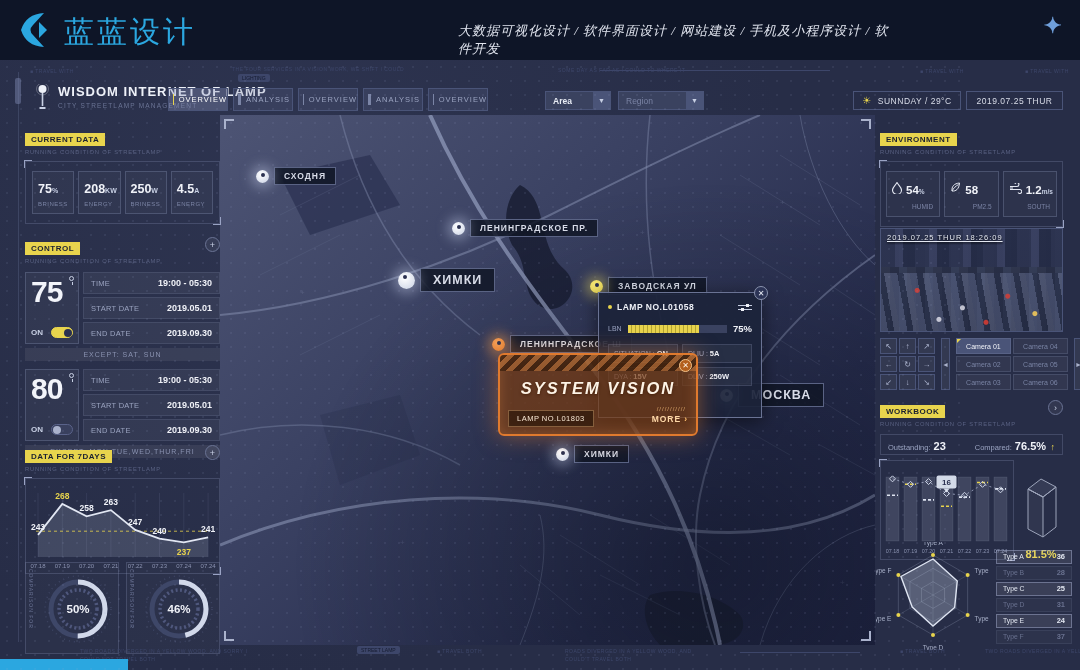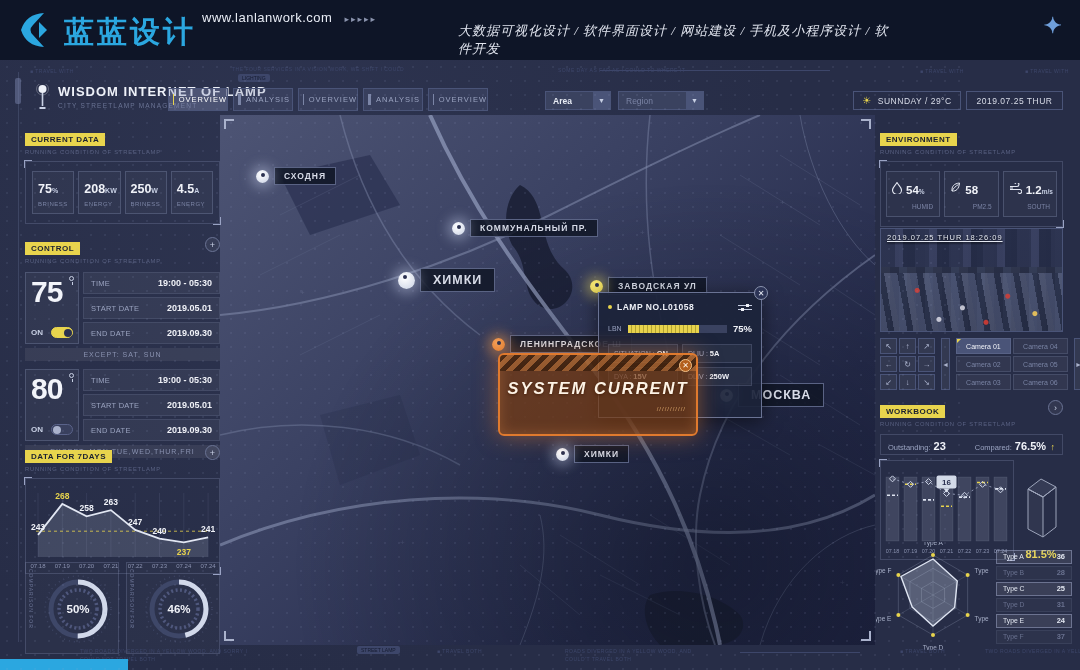--- a/index.html
+++ b/index.html
@@ -4,21 +4,21 @@
 <style>
   * { margin:0; padding:0; box-sizing:border-box; }
   html,body { width:1080px; height:670px; overflow:hidden; background:#272d47;
     font-family:"Liberation Sans", sans-serif; }
   .abs { position:absolute; }
   #stage { position:relative; width:1080px; height:670px; }
 
   
   #banner { position:absolute; left:0; top:0; width:1080px; height:60px; background:#0e1527; z-index:50; }
   .logo-wrap { position:absolute; left:14px; top:9px; display:flex; align-items:center; gap:8px; }
-  .logo-cn { color:#2ba7e0; font-size:30px; font-weight:bold; letter-spacing:3px; }
+  .logo-cn { color:#2ba7e0; font-size:30px; font-weight:normal; letter-spacing:3px; }
   .banner-mid { position:absolute; left:202px; top:10px; color:#e8ecf5; }
   .site-row { font-size:13px; letter-spacing:.5px; }
   .site-row .arrows { color:#8a93ad; font-size:9px; margin-left:8px; letter-spacing:2px; }
   .contact-row { font-size:12.5px; margin-top:6px; color:#dfe4f0; }
   .contact-row span { margin-right:18px; }
   .services { position:absolute; left:458px; top:22px; width:440px; color:#e0e4ee; font-size:13px;
     font-family:"Liberation Serif", serif; font-style:italic; letter-spacing:1px; }
   .collect { position:absolute; right:16px; top:13px; display:flex; align-items:center; gap:8px;
     color:#6f9fdb; font-size:24px; font-weight:bold; font-family:"Liberation Serif", serif; letter-spacing:2px; }
   .collect .star { font-size:22px; }
@@ -230,24 +230,20 @@
     <div class="logo-wrap">
       <span>
         <svg width="42" height="42" viewBox="0 0 42 42">
           <path d="M30 4 Q12 5 7 21 Q12 37 30 38 L19 26 Q14 21 19 16 Z" fill="#2ba7e0"></path>
           <path d="M25 13 L33 21 L25 29 Z" fill="#2ba7e0"></path>
         </svg>
       </span>
       <span class="logo-cn">蓝蓝设计</span>
     </div>
     <div class="banner-mid">
-      <div class="site-row">
-        <span>www.lanlanwork.com</span>
-        <span class="arrows">▸▸▸▸▸</span>
-      </div>
     </div>
     <div class="services">大数据可视化设计 / 软件界面设计 / 网站建设 / 手机及小程序设计 / 软件开发</div>
     <div class="collect">
       <span class="star">✦</span>
     </div>
   </div>
 
   <div id="dash">
 
     <span class="deco-txt" style="left:30px; top:8px;">■ TRAVEL WITH</span>
@@ -368,21 +364,21 @@
       <span class="map-corner" style="right:4px;top:4px;border-right:2px solid #aab2cc;border-top:2px solid #aab2cc;"></span>
       <span class="map-corner" style="left:4px;bottom:4px;border-left:2px solid #aab2cc;border-bottom:2px solid #aab2cc;"></span>
       <span class="map-corner" style="right:4px;bottom:4px;border-right:2px solid #aab2cc;border-bottom:2px solid #aab2cc;"></span>
 
       <div class="maplabel" style="left:36px; top:52px;">
         <span class="pin"></span>
         <span class="ml-text">СХОДНЯ</span>
       </div>
       <div class="maplabel" style="left:232px; top:104px;">
         <span class="pin"></span>
-        <span class="ml-text">КОММУНАЛЬНЫЙ ПР.</span>
+        <span class="ml-text">ЛЕНИНГРАДСКОЕ ПР.</span>
       </div>
       <div class="maplabel" style="left:178px; top:153px;">
         <span class="pin" style="width:17px;height:17px;"></span>
         <span class="ml-text ml-big">ХИМКИ</span>
       </div>
       <div class="maplabel" style="left:370px; top:162px;">
         <span class="pin yellow"></span>
         <span class="ml-text">ЗАВОДСКАЯ УЛ</span>
       </div>
       <div class="maplabel" style="left:272px; top:220px;">
@@ -421,22 +417,26 @@
           <span class="pp-cell"><span>SITUATION :</span> <b>ON</b></span>
           <span class="pp-cell"><span>DLIU :</span> <b>5A</b></span>
           <span class="pp-cell"><span>DYA :</span> <b>15V</b></span>
           <span class="pp-cell"><span>DLIV :</span> <b>250W</b></span>
         </div>
       </div>
 
       <div id="alert">
         <div class="hz top"></div>
         <span class="alert-close">✕</span>
-        <div class="alert-title">SYSTEM CURRENT</div>
+        <div class="alert-title">SYSTEM VISION</div>
         <span class="alert-slash">///////////</span>
+        <div class="alert-foot">
+          <span class="alert-lamp">LAMP NO.L01803</span>
+          <span class="alert-more"><span>MORE</span><i>›</i></span>
+        </div>
       </div>
     </div>
 
     <div class="abs" style="left:25px; top:68px; width:195px;">
       <span class="chip">CURRENT DATA</span>
       <div class="sub">RUNNING CONDITION OF STREETLAMP</div>
       <div class="frame" style="margin-top:6px;">
         <div class="stat-grid">
           <div class="stat-card">
             <div><span class="stat-val">75</span><span class="stat-unit">%</span></div>

